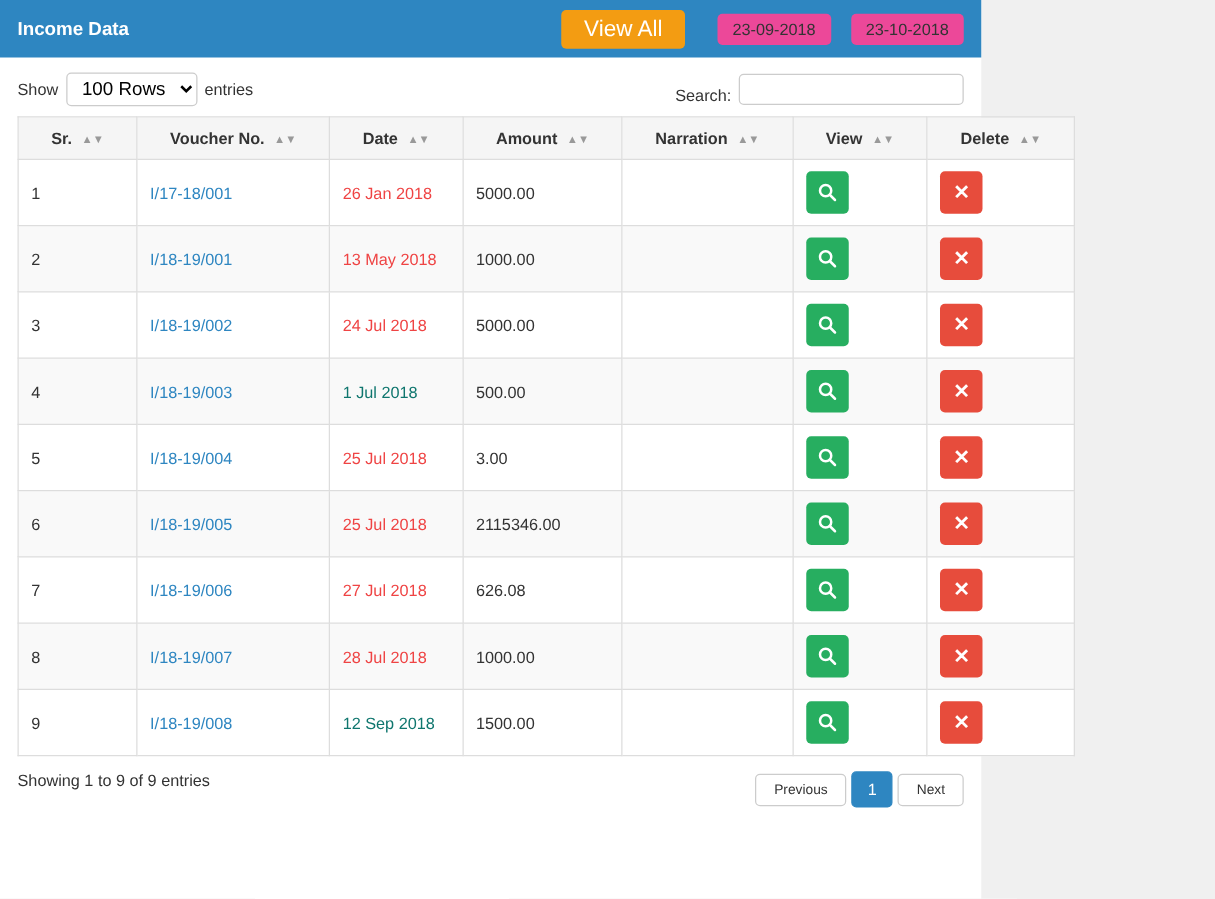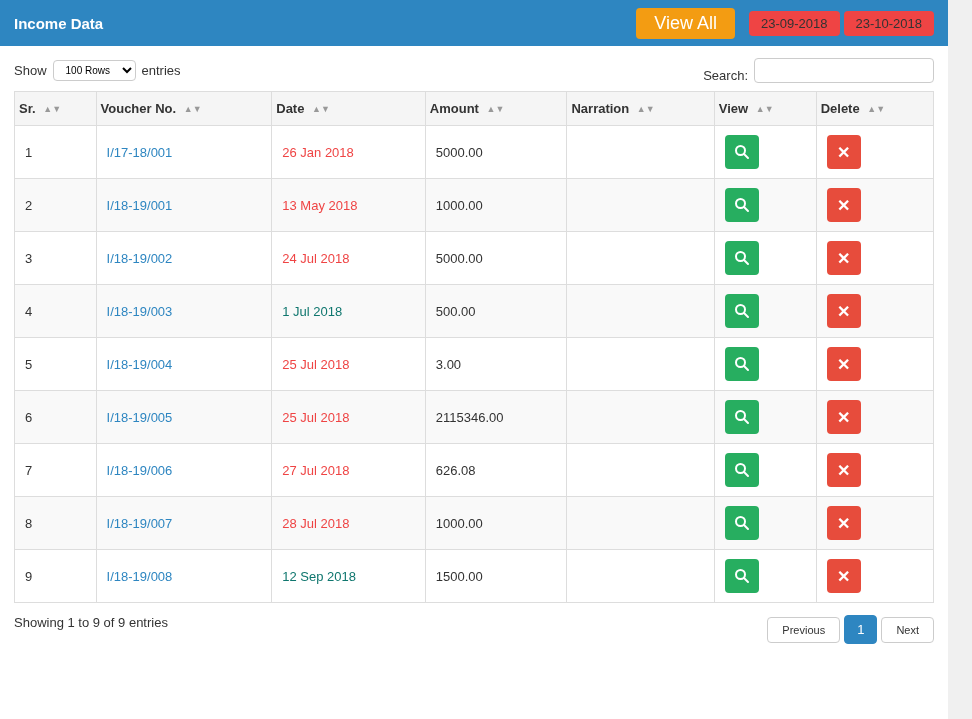--- a/index.html
+++ b/index.html
@@ -1,19 +1,19 @@
 <!DOCTYPE html>
 <html><head>
   <meta charset="utf-8">
   <style>
     * { box-sizing: border-box; margin: 0; padding: 0; }
     body { font-family: Arial, sans-serif; font-size: 13px; background: #f0f0f0; }
 
     .app-wrapper {
-      width: 948px;
+      width: 785px;
       min-height: 719px;
       background: #fff;
     }
 
     
     .header {
       background: #2e86c1;
       display: flex;
       align-items: center;
       padding: 8px 14px;
@@ -29,47 +29,47 @@
       background: #f39c12;
       color: #fff;
       border: none;
       border-radius: 4px;
       padding: 5px 18px;
       font-size: 18px;
       cursor: pointer;
       margin-right: 10px;
     }
     .date-badge {
-      background: #ef4444;
+      background: #ec4899;
       color: #333;
       border-radius: 4px;
       padding: 5px 12px;
       font-size: 13px;
-      margin-left: 4px;
+      margin-left: 16px;
     }
 
     
     .controls-bar {
       display: flex;
       align-items: center;
       justify-content: space-between;
       padding: 12px 14px 8px 14px;
       gap: 24px;
     }
     .show-entries {
       display: flex;
       align-items: center;
       gap: 6px;
     }
     .show-entries label { color: #333; }
     .show-entries select {
       border: 1px solid #ccc;
       border-radius: 4px;
       padding: 3px 8px;
-      font-size: 10px;
+      font-size: 15px;
       background: #fff;
     }
     .search-area {
       display: flex;
       align-items: flex-end;
       gap: 6px;
     }
     .search-area label { color: #333; }
     .search-area input {
       border: 1px solid #ccc;
@@ -86,21 +86,21 @@
     table {
       width: 100%;
       border-collapse: collapse;
       border: 1px solid #ddd;
     }
     thead tr {
       background: #f5f5f5;
     }
     thead th {
       border: 1px solid #ddd;
-      padding: 9px 4px;
+      padding: 9px 26px;
       text-align: left;
       font-weight: bold;
       color: #333;
       white-space: nowrap;
     }
     thead th .sort-icons {
       display: inline-flex;
       flex-direction: column;
       margin-left: 4px;
       vertical-align: middle;

